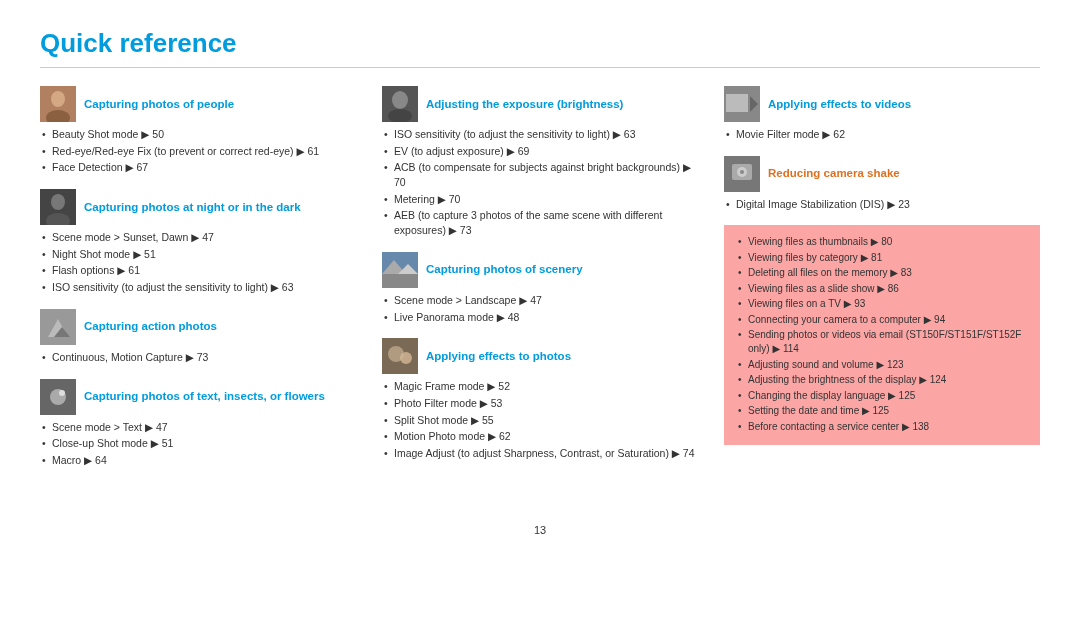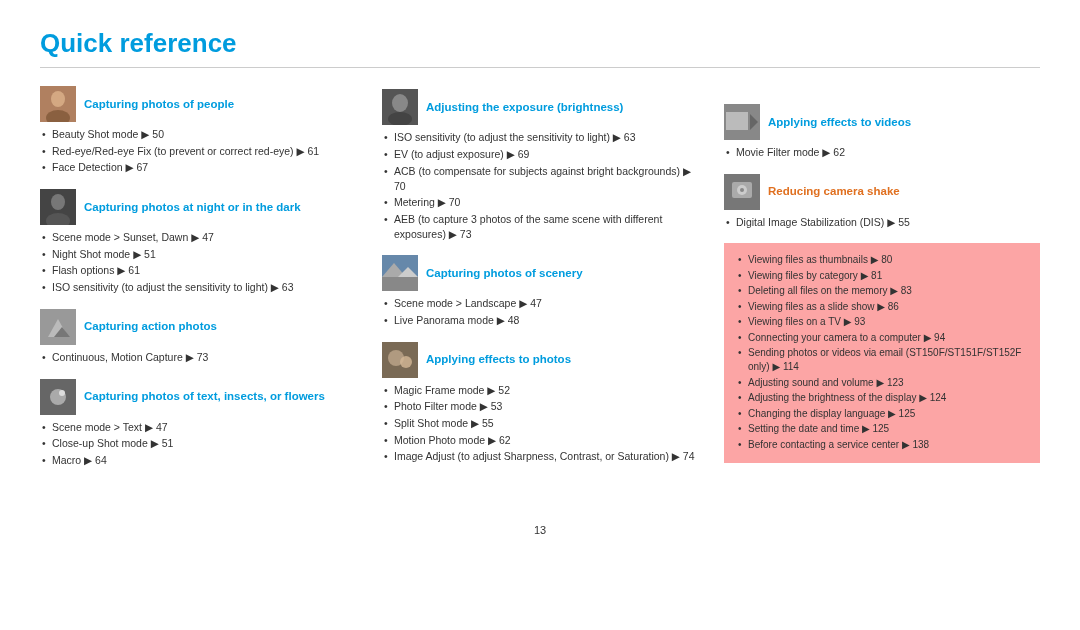--- a/index.html
+++ b/index.html
@@ -26,21 +26,20 @@
     }
     .divider {
       border: none;
       border-top: 1.5px solid #ccc;
       margin-bottom: 18px;
     }
     .columns {
       display: flex;
       gap: 8px;
       width: 100%;
-      align-items: center;
     }
     .col {
       flex: 1;
       padding-right: 18px;
     }
     .col:last-child {
       padding-right: 0;
     }
     .section {
       margin-bottom: 14px;
@@ -309,21 +308,21 @@
             <svg viewBox="0 0 36 36" xmlns="http://www.w3.org/2000/svg">
               <rect width="36" height="36" fill="#777"></rect>
               <rect x="8" y="8" width="20" height="16" rx="2" fill="#aaa"></rect>
               <circle cx="18" cy="16" r="5" fill="#ccc"></circle>
               <circle cx="18" cy="16" r="2" fill="#888"></circle>
             </svg>
           </div>
           <span class="section-title orange">Reducing camera shake</span>
         </div>
         <ul class="bullet-list">
-          <li>Digital Image Stabilization (DIS) ▶ 55</li>
+          <li>Digital Image Stabilization (DIS) ▶ 23</li>
         </ul>
       </div>
 
       <div class="right-box">
         <ul class="bullet-list">
           <li>Viewing files as thumbnails ▶ 80</li>
           <li>Viewing files by category ▶ 81</li>
           <li>Deleting all files on the memory ▶ 83</li>
           <li>Viewing files as a slide show ▶ 86</li>
           <li>Viewing files on a TV ▶ 93</li>

